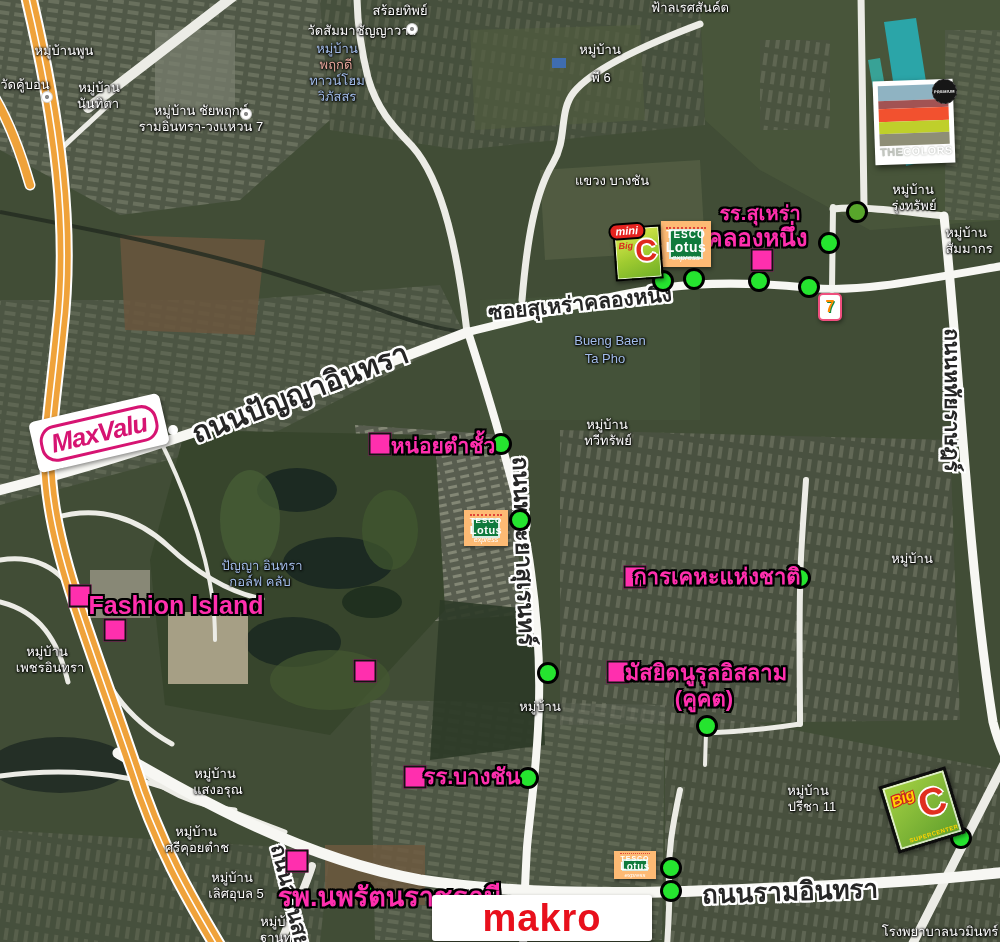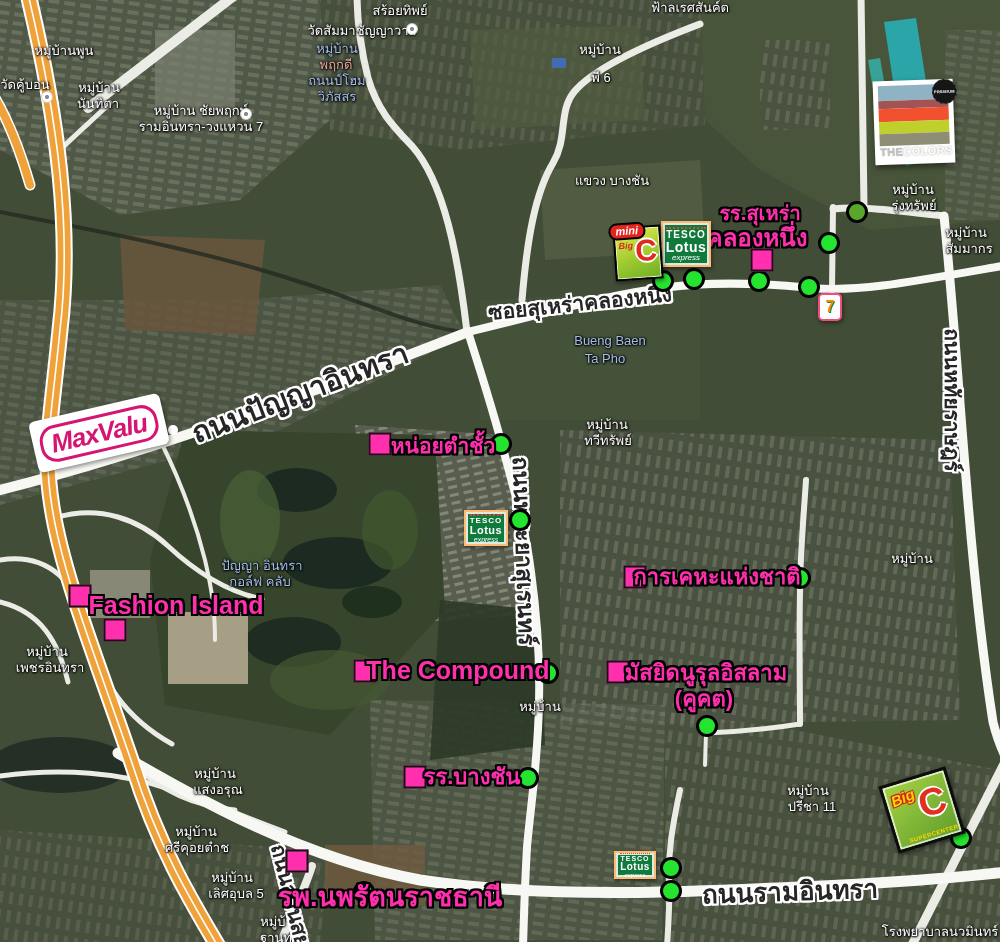--- a/index.html
+++ b/index.html
@@ -36,21 +36,21 @@
   
   .logo{position:absolute;z-index:7;box-shadow:1px 2px 4px rgba(0,0,0,.45);}
   .maxvalu{width:134px;height:52px;background:#fff;border-radius:6px;display:flex;
     align-items:center;justify-content:center;transform:translate(-50%,-50%) rotate(-13deg);}
   .maxvalu span{color:#d61472;font-size:26px;font-weight:900;font-style:italic;
     border:3px solid #d61472;border-radius:16px;padding:0 8px;letter-spacing:-1px;}
   .makro{width:220px;height:46px;background:#fff;border-radius:3px;display:flex;
     align-items:center;justify-content:center;transform:translate(-50%,-50%);}
   .makro span{color:#e8101c;font-size:38px;font-weight:900;letter-spacing:1px;line-height:1;}
 
-  .tesco{background:#107a3c;border:2px solid #fdba74;box-shadow:inset 0 0 0 2px rgba(255,255,255,.85),1px 2px 4px rgba(0,0,0,.45);
+  .tesco{background:#107a3c;border:8px solid #fdba74;box-shadow:inset 0 0 0 2px rgba(255,255,255,.85),1px 2px 4px rgba(0,0,0,.45);
     display:flex;flex-direction:column;align-items:center;justify-content:center;
     transform:translate(-50%,-50%);color:#fff;line-height:1;box-sizing:border-box;}
   .tesco .t1{font-weight:900;font-size:10px;letter-spacing:1px;border-top:2px dotted #e04438;padding-top:1px;}
   .tesco .t2{font-weight:900;font-size:14px;letter-spacing:.5px;}
   .tesco .t3{font-style:italic;font-size:8px;}
   .tesco--t{width:50px;height:46px;}
   .tesco--m{width:44px;height:36px;}
   .tesco--m .t1{font-size:8px;}.tesco--m .t2{font-size:11px;}.tesco--m .t3{font-size:7px;}
   .tesco--s{width:42px;height:28px;}
   .tesco--s .t1{font-size:7px;border-top-width:1px;}.tesco--s .t2{font-size:10px;}.tesco--s .t3{font-size:6px;}
@@ -200,21 +200,21 @@
   <div class="bg-label" style="left:25px;top:84px">วัดคู้บอน</div>
   <span class="poi" style="left:47px;top:97px"></span>
   <div class="bg-label" style="left:64px;top:50px">หมู่บ้านพูน</div>
   <div class="bg-label" style="left:99px;top:87px">หมู่บ้าน</div>
   <div class="bg-label" style="left:98px;top:103px">นันทิตา</div>
   <div class="bg-label" style="left:201px;top:110px">หมู่บ้าน ชัยพฤกษ์</div>
   <div class="bg-label" style="left:201px;top:126px">รามอินทรา-วงแหวน 7</div>
   <span class="poi" style="left:246px;top:114px"></span>
   <div class="bg-label blue" style="left:337px;top:48px">หมู่บ้าน</div>
   <div class="bg-label salmon" style="left:336px;top:64px">พฤกดี</div>
-  <div class="bg-label blue" style="left:337px;top:80px">ถนนป์โฮม</div>
+  <div class="bg-label blue" style="left:337px;top:80px">ทาวน์โฮม</div>
   <div class="bg-label blue" style="left:337px;top:96px">วิภัสสร</div>
   <div class="bg-label" style="left:600px;top:49px">หมู่บ้าน</div>
   <div class="bg-label" style="left:601px;top:77px">พี 6</div>
   <div class="bg-label" style="left:612px;top:180px">แขวง บางชัน</div>
   <div class="bg-label" style="left:913px;top:189px">หมู่บ้าน</div>
   <div class="bg-label" style="left:914px;top:205px">รุ่งทรัพย์</div>
   <div class="bg-label" style="left:966px;top:232px">หมู่บ้าน</div>
   <div class="bg-label" style="left:969px;top:248px">สัมมากร</div>
   <div class="bg-label blue" style="left:610px;top:340px">Bueng Baen</div>
   <div class="bg-label blue" style="left:605px;top:358px">Ta Pho</div>
@@ -271,21 +271,20 @@
   <div class="pink-label" style="left:443px;top:445px;font-size:21px">หน่อยตำชั้ว</div>
 
   <div class="psq" style="left:80px;top:596px"></div>
   <div class="pink-label" style="left:176px;top:605px;font-size:25px">Fashion Island</div>
   <div class="psq" style="left:115px;top:630px"></div>
 
   <div class="psq" style="left:635px;top:577px"></div>
   <div class="pink-label" style="left:717px;top:576px;font-size:22px">การเคหะแห่งชาติ</div>
 
   <div class="psq" style="left:365px;top:671px"></div>
-  <div class="pink-label" style="left:458px;top:670px;font-size:25px">The Compound</div>
 
   <div class="psq" style="left:618px;top:672px"></div>
   <div class="pink-label" style="left:706px;top:672px;font-size:22px">มัสยิดนูรุลอิสลาม</div>
   <div class="pink-label" style="left:704px;top:698px;font-size:22px">(คูคต)</div>
 
   <div class="psq" style="left:415px;top:777px"></div>
   <div class="pink-label" style="left:472px;top:776px;font-size:22px">รร.บางชัน</div>
 
   <div class="psq" style="left:297px;top:861px"></div>
   <div class="pink-label" style="left:390px;top:896px;font-size:27px">รพ.นพรัตนราชธานี</div>
@@ -333,14 +332,17 @@
       <span>PREMIUM</span>
     </div>
   </div>
 
   <div class="logo bigc" style="left:922px;top:810px">
     <span class="bc-big">Big</span>
     <span class="bc-c">C</span>
     <span class="bc-super">SUPERCENTER</span>
   </div>
 
+  <div class="logo makro" style="left:542px;top:918px">
+    <span>makro</span>
+  </div>
 
 </div>
 
 </body></html>

